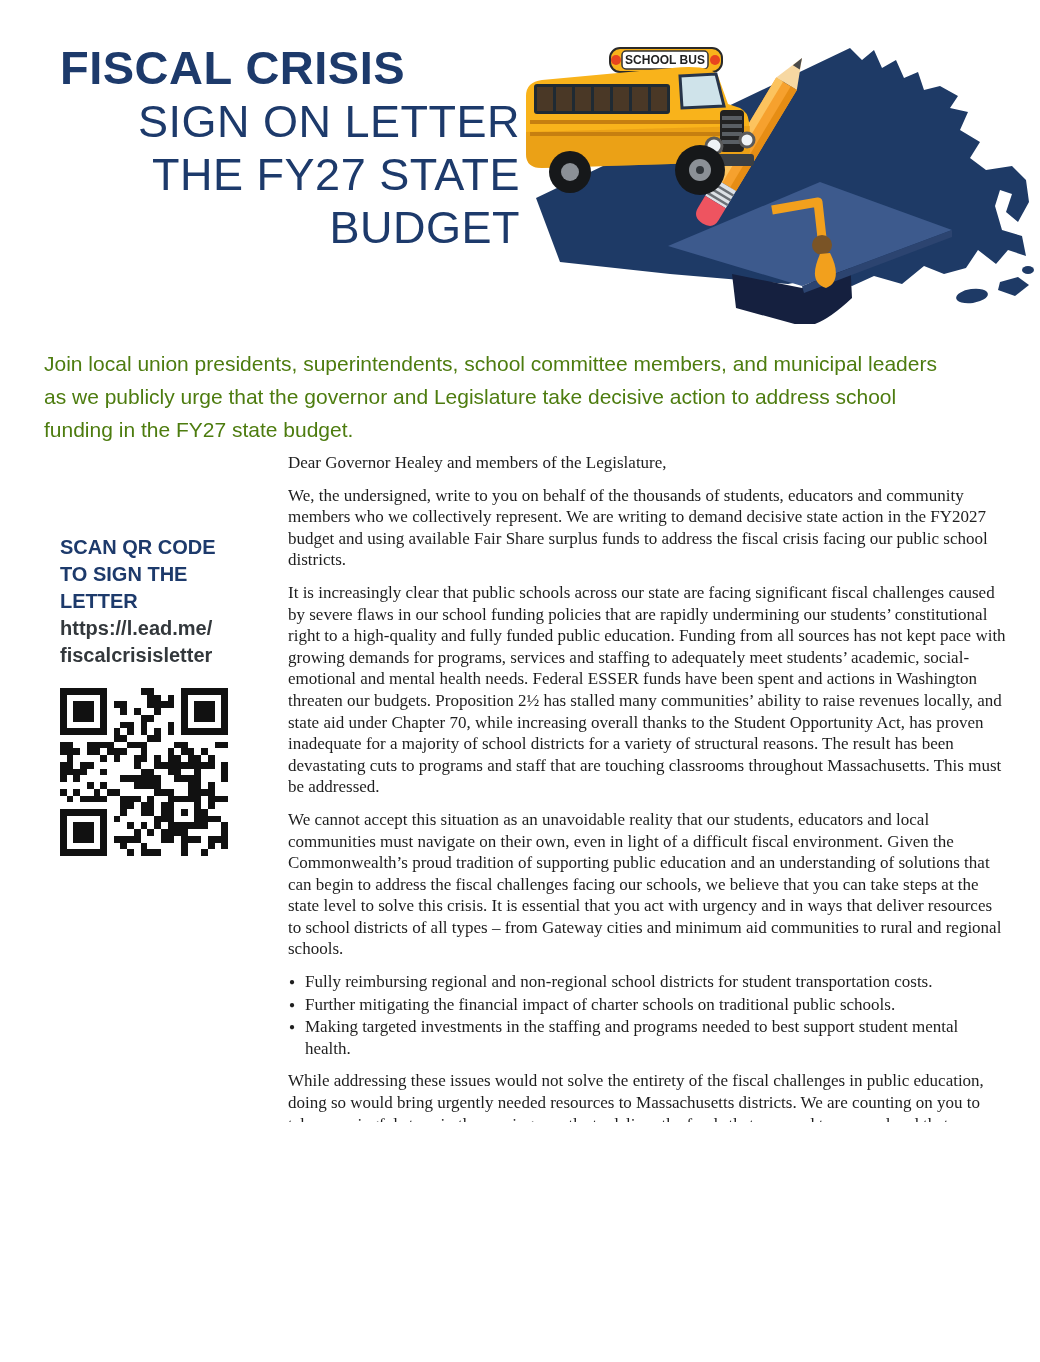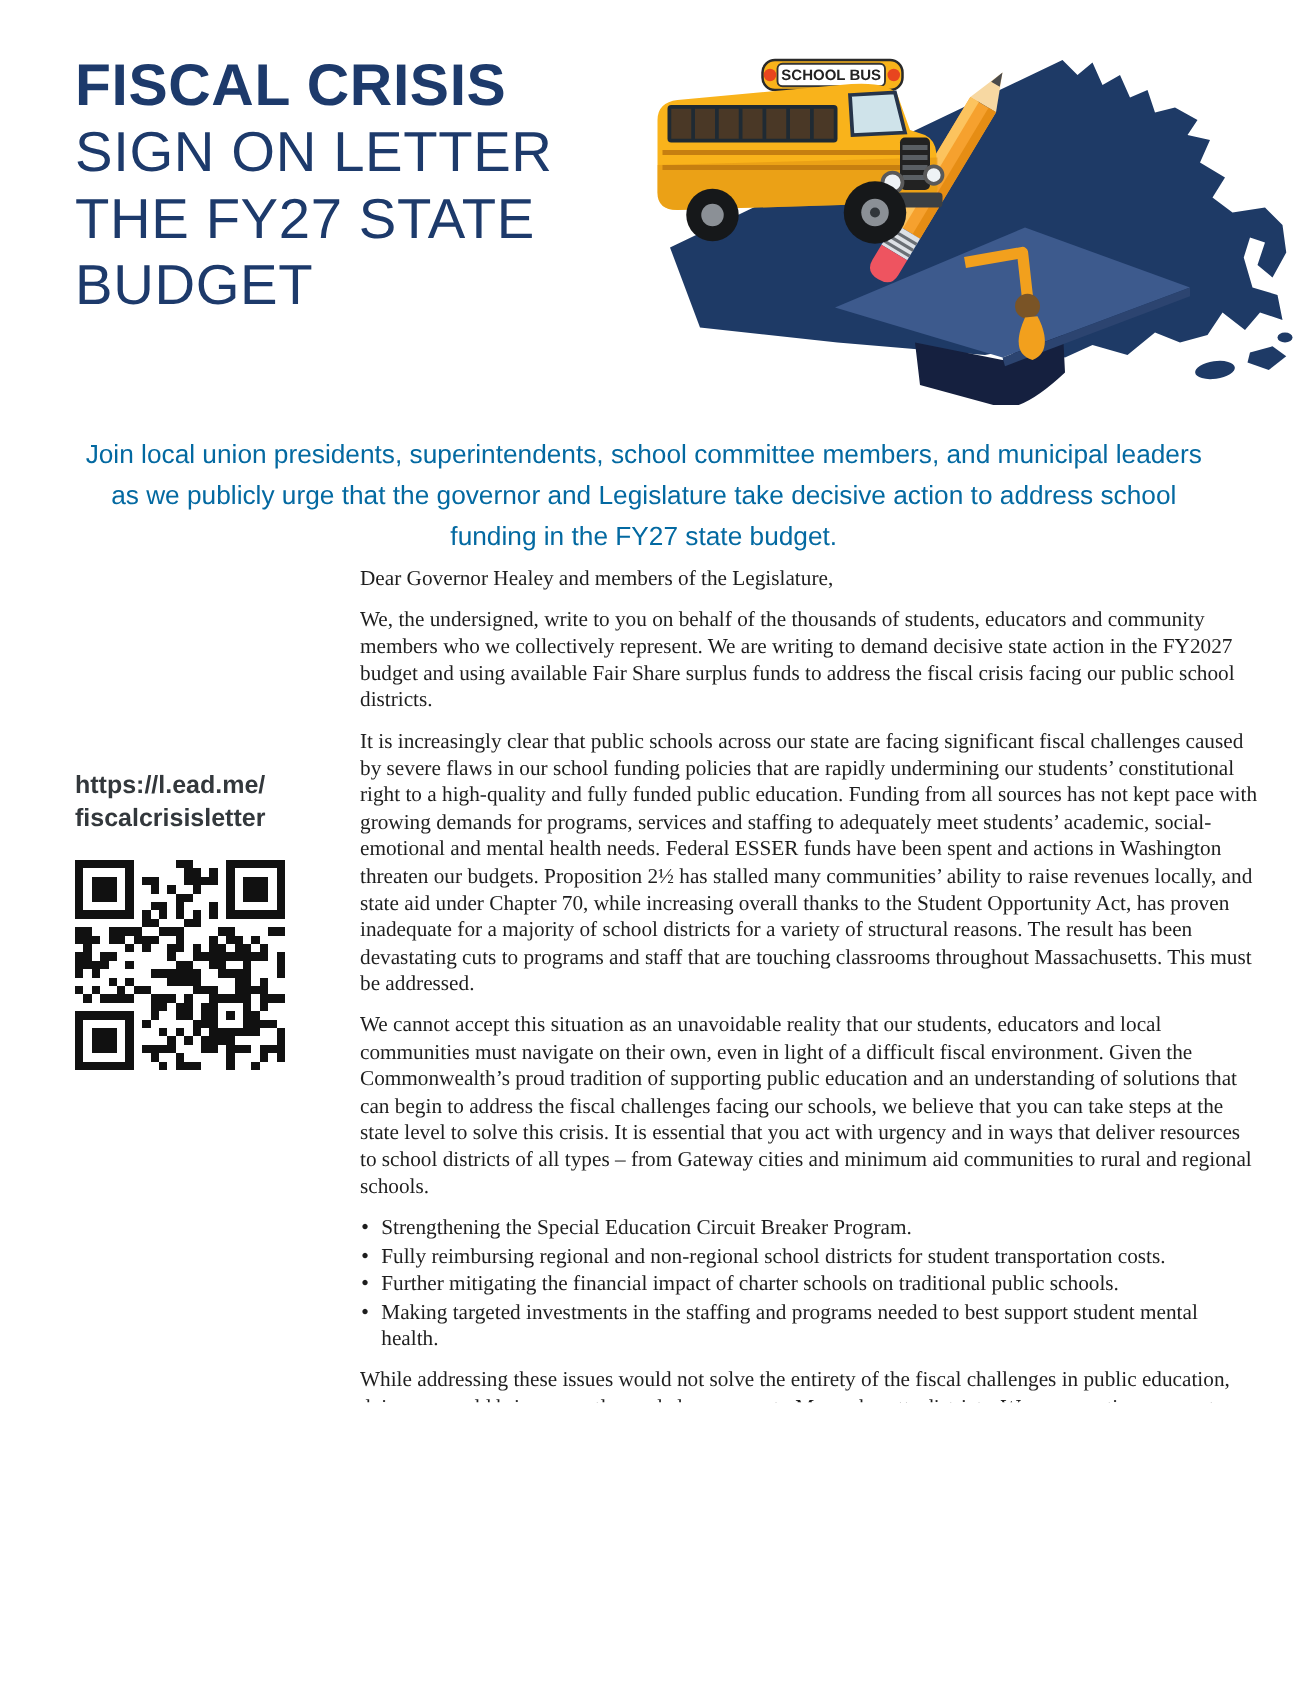--- a/index.html
+++ b/index.html
@@ -8,30 +8,30 @@
     font-family:"Liberation Sans", sans-serif; overflow:hidden;border-radius:29px;
   }
 
   
   .title-block { position:absolute; left:60px; top:42px; width:460px; color:#1d3a6b; }
   .title-bold {
     margin:0; font-size:47px; font-weight:800; letter-spacing:.5px;
     line-height:1.12; color:#1d3a6b;
   }
   .subtitle-line {
-    font-size:45px; font-weight:400; letter-spacing:.5px; line-height:53px; color:#1d3a6b;
+    font-size:45px; font-weight:400; letter-spacing:.5px; line-height:53px; color:#1d3a6b;text-align:right;
   }
 
   
   .hero { position:absolute; left:520px; top:32px; width:515px; height:292px; }
 
   
   .intro {
-    position:absolute; left:60px; top:326px; width:910px;
-    font-size:21px; line-height:33px; color:#0369a1;text-align:center;
+    position:absolute; left:44px; top:326px; width:910px;
+    font-size:21px; line-height:33px; color:#4d7c0f;
   }
 
   
   .scan-heading { position:absolute; left:60px; top:534px; }
   .scan-heading div { font-size:20px; font-weight:700; line-height:27px; color:#1d3a6b; }
   .scan-url { position:absolute; left:60px; top:615px; }
   .scan-url div { font-size:20px; font-weight:700; line-height:27px; color:#33383c; }
   .qr-wrap { position:absolute; left:60px; top:688px; width:168px; height:168px; }
 
   
@@ -134,37 +134,41 @@
       <circle cx="178" cy="122" r="25" fill="#16181a"></circle>
       <circle cx="178" cy="122" r="11" fill="#8b9096"></circle>
       <circle cx="178" cy="122" r="4" fill="#31363b"></circle>
       <circle cx="48" cy="124" r="21" fill="#16181a"></circle>
       <circle cx="48" cy="124" r="9" fill="#8b9096"></circle>
     </g>
   </svg>
 
   <p class="intro">Join local union presidents, superintendents, school committee members, and municipal leaders as we publicly urge that the governor and Legislature take decisive action to address school funding in the FY27 state budget.</p>
 
+  <div class="scan-heading">
+    <div>SCAN QR CODE</div>
+    <div>TO SIGN THE</div>
+    <div>LETTER</div>
+  </div>
   <div class="scan-url">
     <div>https://l.ead.me/</div>
     <div>fiscalcrisisletter</div>
   </div>
   <div class="qr-wrap">
     <svg id="qr-svg" width="168" height="168" viewBox="0 0 25 25" shape-rendering="crispEdges">
         <path d="M0,0h1v1h-1zM1,0h1v1h-1zM2,0h1v1h-1zM3,0h1v1h-1zM4,0h1v1h-1zM5,0h1v1h-1zM6,0h1v1h-1zM12,0h1v1h-1zM13,0h1v1h-1zM18,0h1v1h-1zM19,0h1v1h-1zM20,0h1v1h-1zM21,0h1v1h-1zM22,0h1v1h-1zM23,0h1v1h-1zM24,0h1v1h-1zM0,1h1v1h-1zM6,1h1v1h-1zM13,1h1v1h-1zM14,1h1v1h-1zM16,1h1v1h-1zM18,1h1v1h-1zM24,1h1v1h-1zM0,2h1v1h-1zM2,2h1v1h-1zM3,2h1v1h-1zM4,2h1v1h-1zM6,2h1v1h-1zM8,2h1v1h-1zM9,2h1v1h-1zM13,2h1v1h-1zM14,2h1v1h-1zM15,2h1v1h-1zM16,2h1v1h-1zM18,2h1v1h-1zM20,2h1v1h-1zM21,2h1v1h-1zM22,2h1v1h-1zM24,2h1v1h-1zM0,3h1v1h-1zM2,3h1v1h-1zM3,3h1v1h-1zM4,3h1v1h-1zM6,3h1v1h-1zM9,3h1v1h-1zM11,3h1v1h-1zM14,3h1v1h-1zM18,3h1v1h-1zM20,3h1v1h-1zM21,3h1v1h-1zM22,3h1v1h-1zM24,3h1v1h-1zM0,4h1v1h-1zM2,4h1v1h-1zM3,4h1v1h-1zM4,4h1v1h-1zM6,4h1v1h-1zM12,4h1v1h-1zM13,4h1v1h-1zM18,4h1v1h-1zM20,4h1v1h-1zM21,4h1v1h-1zM22,4h1v1h-1zM24,4h1v1h-1zM0,5h1v1h-1zM6,5h1v1h-1zM9,5h1v1h-1zM10,5h1v1h-1zM12,5h1v1h-1zM16,5h1v1h-1zM18,5h1v1h-1zM24,5h1v1h-1zM0,6h1v1h-1zM1,6h1v1h-1zM2,6h1v1h-1zM3,6h1v1h-1zM4,6h1v1h-1zM5,6h1v1h-1zM6,6h1v1h-1zM8,6h1v1h-1zM10,6h1v1h-1zM12,6h1v1h-1zM14,6h1v1h-1zM16,6h1v1h-1zM18,6h1v1h-1zM19,6h1v1h-1zM20,6h1v1h-1zM21,6h1v1h-1zM22,6h1v1h-1zM23,6h1v1h-1zM24,6h1v1h-1zM8,7h1v1h-1zM9,7h1v1h-1zM13,7h1v1h-1zM14,7h1v1h-1zM0,8h1v1h-1zM1,8h1v1h-1zM4,8h1v1h-1zM5,8h1v1h-1zM6,8h1v1h-1zM7,8h1v1h-1zM10,8h1v1h-1zM11,8h1v1h-1zM12,8h1v1h-1zM17,8h1v1h-1zM18,8h1v1h-1zM23,8h1v1h-1zM24,8h1v1h-1zM0,9h1v1h-1zM1,9h1v1h-1zM2,9h1v1h-1zM4,9h1v1h-1zM5,9h1v1h-1zM7,9h1v1h-1zM8,9h1v1h-1zM9,9h1v1h-1zM12,9h1v1h-1zM16,9h1v1h-1zM18,9h1v1h-1zM19,9h1v1h-1zM21,9h1v1h-1zM1,10h1v1h-1zM6,10h1v1h-1zM8,10h1v1h-1zM11,10h1v1h-1zM12,10h1v1h-1zM14,10h1v1h-1zM16,10h1v1h-1zM17,10h1v1h-1zM19,10h1v1h-1zM20,10h1v1h-1zM22,10h1v1h-1zM0,11h1v1h-1zM1,11h1v1h-1zM3,11h1v1h-1zM4,11h1v1h-1zM11,11h1v1h-1zM14,11h1v1h-1zM15,11h1v1h-1zM16,11h1v1h-1zM17,11h1v1h-1zM18,11h1v1h-1zM19,11h1v1h-1zM20,11h1v1h-1zM21,11h1v1h-1zM22,11h1v1h-1zM24,11h1v1h-1zM0,12h1v1h-1zM1,12h1v1h-1zM2,12h1v1h-1zM3,12h1v1h-1zM6,12h1v1h-1zM12,12h1v1h-1zM13,12h1v1h-1zM16,12h1v1h-1zM17,12h1v1h-1zM20,12h1v1h-1zM24,12h1v1h-1zM0,13h1v1h-1zM2,13h1v1h-1zM9,13h1v1h-1zM10,13h1v1h-1zM11,13h1v1h-1zM12,13h1v1h-1zM13,13h1v1h-1zM14,13h1v1h-1zM17,13h1v1h-1zM18,13h1v1h-1zM19,13h1v1h-1zM20,13h1v1h-1zM24,13h1v1h-1zM4,14h1v1h-1zM6,14h1v1h-1zM11,14h1v1h-1zM12,14h1v1h-1zM13,14h1v1h-1zM14,14h1v1h-1zM19,14h1v1h-1zM20,14h1v1h-1zM22,14h1v1h-1zM0,15h1v1h-1zM2,15h1v1h-1zM5,15h1v1h-1zM7,15h1v1h-1zM8,15h1v1h-1zM14,15h1v1h-1zM15,15h1v1h-1zM16,15h1v1h-1zM19,15h1v1h-1zM20,15h1v1h-1zM21,15h1v1h-1zM22,15h1v1h-1zM1,16h1v1h-1zM3,16h1v1h-1zM4,16h1v1h-1zM5,16h1v1h-1zM6,16h1v1h-1zM9,16h1v1h-1zM10,16h1v1h-1zM11,16h1v1h-1zM13,16h1v1h-1zM16,16h1v1h-1zM17,16h1v1h-1zM18,16h1v1h-1zM19,16h1v1h-1zM20,16h1v1h-1zM22,16h1v1h-1zM23,16h1v1h-1zM24,16h1v1h-1zM9,17h1v1h-1zM10,17h1v1h-1zM12,17h1v1h-1zM13,17h1v1h-1zM15,17h1v1h-1zM16,17h1v1h-1zM20,17h1v1h-1zM22,17h1v1h-1zM0,18h1v1h-1zM1,18h1v1h-1zM2,18h1v1h-1zM3,18h1v1h-1zM4,18h1v1h-1zM5,18h1v1h-1zM6,18h1v1h-1zM9,18h1v1h-1zM12,18h1v1h-1zM13,18h1v1h-1zM15,18h1v1h-1zM16,18h1v1h-1zM18,18h1v1h-1zM20,18h1v1h-1zM21,18h1v1h-1zM0,19h1v1h-1zM6,19h1v1h-1zM8,19h1v1h-1zM14,19h1v1h-1zM15,19h1v1h-1zM16,19h1v1h-1zM20,19h1v1h-1zM21,19h1v1h-1zM22,19h1v1h-1zM23,19h1v1h-1zM0,20h1v1h-1zM2,20h1v1h-1zM3,20h1v1h-1zM4,20h1v1h-1zM6,20h1v1h-1zM10,20h1v1h-1zM12,20h1v1h-1zM14,20h1v1h-1zM16,20h1v1h-1zM17,20h1v1h-1zM18,20h1v1h-1zM19,20h1v1h-1zM20,20h1v1h-1zM21,20h1v1h-1zM24,20h1v1h-1zM0,21h1v1h-1zM2,21h1v1h-1zM3,21h1v1h-1zM4,21h1v1h-1zM6,21h1v1h-1zM11,21h1v1h-1zM13,21h1v1h-1zM15,21h1v1h-1zM16,21h1v1h-1zM17,21h1v1h-1zM18,21h1v1h-1zM24,21h1v1h-1zM0,22h1v1h-1zM2,22h1v1h-1zM3,22h1v1h-1zM4,22h1v1h-1zM6,22h1v1h-1zM8,22h1v1h-1zM9,22h1v1h-1zM10,22h1v1h-1zM11,22h1v1h-1zM15,22h1v1h-1zM16,22h1v1h-1zM18,22h1v1h-1zM19,22h1v1h-1zM20,22h1v1h-1zM22,22h1v1h-1zM23,22h1v1h-1zM24,22h1v1h-1zM0,23h1v1h-1zM6,23h1v1h-1zM9,23h1v1h-1zM12,23h1v1h-1zM18,23h1v1h-1zM22,23h1v1h-1zM24,23h1v1h-1zM0,24h1v1h-1zM1,24h1v1h-1zM2,24h1v1h-1zM3,24h1v1h-1zM4,24h1v1h-1zM5,24h1v1h-1zM6,24h1v1h-1zM10,24h1v1h-1zM12,24h1v1h-1zM13,24h1v1h-1zM14,24h1v1h-1zM18,24h1v1h-1zM21,24h1v1h-1z" fill="#111"></path>
       </svg>
   </div>
 
   <div class="letter">
     <p>Dear Governor Healey and members of the Legislature,</p>
     <p>We, the undersigned, write to you on behalf of the thousands of students, educators and community members who we collectively represent. We are writing to demand decisive state action in the FY2027 budget and using available Fair Share surplus funds to address the fiscal crisis facing our public school districts.</p>
     <p>It is increasingly clear that public schools across our state are facing significant fiscal challenges caused by severe flaws in our school funding policies that are rapidly undermining our students’ constitutional right to a high-quality and fully funded public education. Funding from all sources has not kept pace with growing demands for programs, services and staffing to adequately meet students’ academic, social-emotional and mental health needs. Federal ESSER funds have been spent and actions in Washington threaten our budgets. Proposition 2½ has stalled many communities’ ability to raise revenues locally, and state aid under Chapter 70, while increasing overall thanks to the Student Opportunity Act, has proven inadequate for a majority of school districts for a variety of structural reasons. The result has been devastating cuts to programs and staff that are touching classrooms throughout Massachusetts. This must be addressed.</p>
     <p>We cannot accept this situation as an unavoidable reality that our students, educators and local communities must navigate on their own, even in light of a difficult fiscal environment. Given the Commonwealth’s proud tradition of supporting public education and an understanding of solutions that can begin to address the fiscal challenges facing our schools, we believe that you can take steps at the state level to solve this crisis. It is essential that you act with urgency and in ways that deliver resources to school districts of all types – from Gateway cities and minimum aid communities to rural and regional schools.</p>
     <ul>
-      <li><span>Strengthening the Special Education Circuit Breaker Program.</span></li>
       <li><span>Fully reimbursing regional and non-regional school districts for student transportation costs.</span></li>
       <li><span>Further mitigating the financial impact of charter schools on traditional public schools.</span></li>
       <li><span>Making targeted investments in the staffing and programs needed to best support student mental health.</span></li>
     </ul>
     <p>While addressing these issues would not solve the entirety of the fiscal challenges in public education, doing so would bring urgently needed resources to Massachusetts districts. We are counting on you to take meaningful steps in the coming months to deliver the funds that we need to succeed and that adequately reflect the Commonwealth’s historical commitment to public education.</p>
     <p class="thanks">Thank you for your consideration.</p>
   </div>
 
   <svg class="logo-wrap" viewBox="0 0 220 100">
     <g transform="translate(40,0) skewX(-12)">

